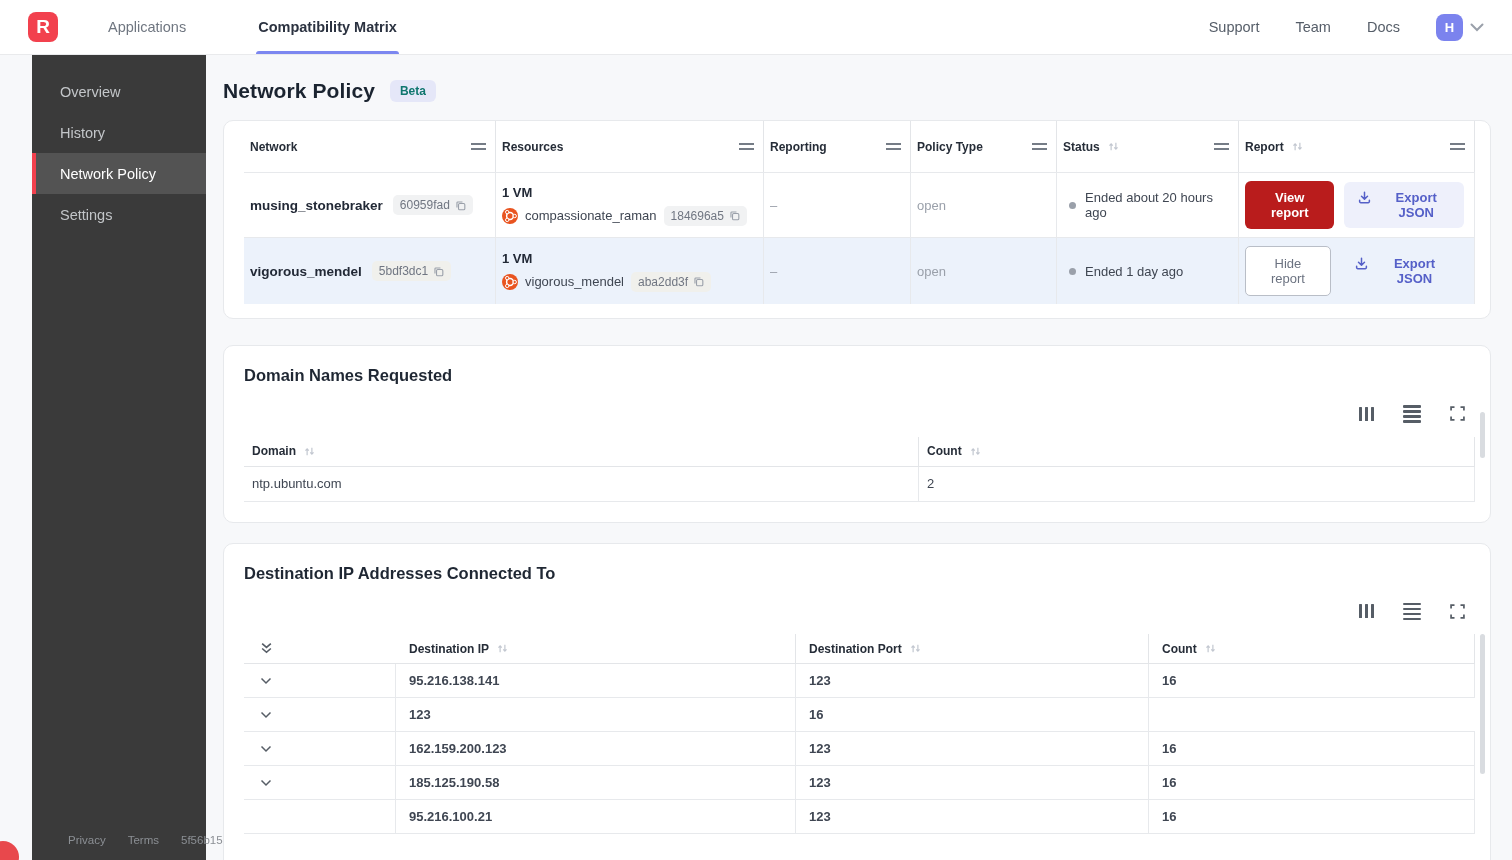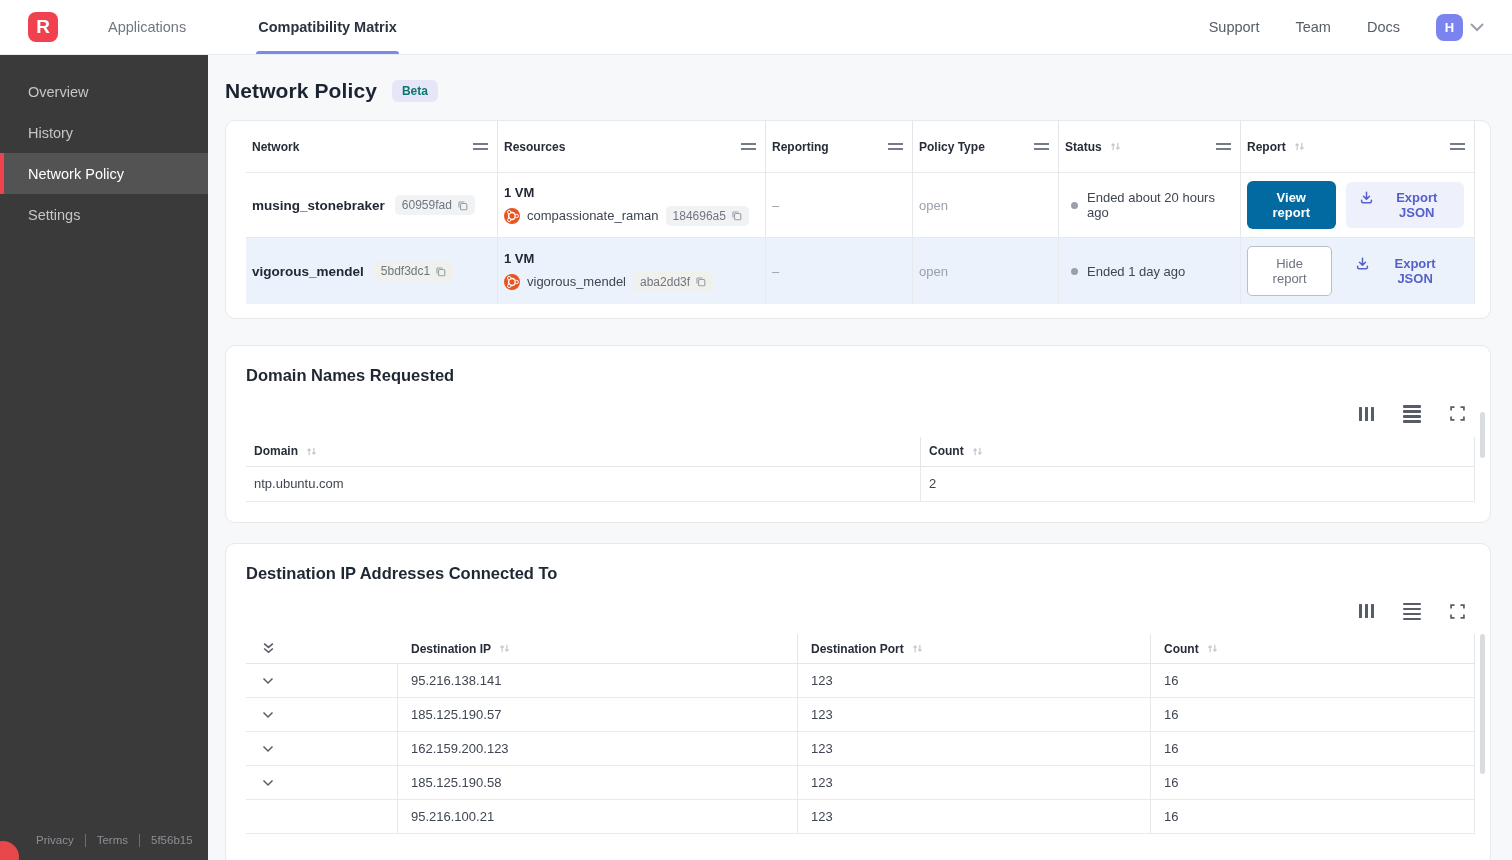--- a/index.html
+++ b/index.html
@@ -24,22 +24,22 @@
   .nav-tab.active::after { content:""; position:absolute; left:-2px; right:-2px; bottom:0;
     height:3px; background:#7c87f0; border-radius:3px 3px 0 0; }
   .nav-right { display:flex; align-items:center; gap:36px; }
   .nav-link { font-size:14.5px; color:#555d68; cursor:pointer; }
   .avatar-wrap { display:flex; align-items:center; gap:7px; cursor:pointer; }
   .avatar { width:27px; height:27px; border-radius:8px; background:#7b83ee;
     color:#fff; font-size:13px; font-weight:600;
     display:flex; align-items:center; justify-content:center; }
   
   .shell { display:flex; height:805px; }
-  .sidebar { width:208px; background:#3a3a3a; display:flex; flex-direction:column;
-    justify-content:space-between; padding-top:16px; flex-shrink:0; position:relative; z-index:2; }
+  .sidebar { width:174px; background:#3a3a3a; display:flex; flex-direction:column;
+    justify-content:space-between; padding-top:16px; flex-shrink:0; position:relative; z-index:2;margin-left:32px; }
   .side-item { height:41px; display:flex; align-items:center; padding-left:28px;
     color:#c3c6c9; font-size:14.5px; cursor:pointer; position:relative; }
   .side-item.active { background:#535353; color:#fff; }
   .side-item.active::before { content:""; position:absolute; left:0; top:0; bottom:0;
     width:4px; background:#f2414e; }
   .sidebar-footer { padding:0 0 13px 36px; color:#8b8f94; font-size:11.5px;
     display:flex; gap:11px; align-items:flex-start; }
   .f-sep { width:1px; height:13px; background:#6a6e73; }
   .sidebar-footer a { color:#8b8f94; text-decoration:none; cursor:pointer; }
   .intercom-dot { position:absolute; left:-13px; bottom:-13px; width:32px; height:32px;
@@ -70,21 +70,21 @@
   .pill { display:inline-flex; align-items:center; gap:5px; background:#f1f2f3;
     border-radius:5px; padding:3px 7px; font-size:12px; color:#707682; white-space:nowrap; }
   .nxt-r.selected .pill { background:#f0f0ec; }
   .copy-btn { display:inline-flex; cursor:pointer; }
   .res-col { flex-direction:column; align-items:flex-start; justify-content:center; gap:6px; }
   .vm-label { font-weight:700; font-size:13px; color:#222936; }
   .res-line { display:flex; align-items:center; gap:7px; }
   .muted { color:#9aa0aa; }
   .status-dot { width:7px; height:7px; border-radius:50%; background:#9aa0aa;
     margin:0 9px 0 6px; flex-shrink:0; }
-  .btn-primary { background:#0369a1; color:#fff; font-size:13px; font-weight:600;
+  .btn-primary { background:#b91c1c; color:#fff; font-size:13px; font-weight:600;
     border:none; border-radius:6px; padding:9px 13px; cursor:pointer;
     font-family:"Liberation Sans", sans-serif; }
   .btn-outline { background:#fff; border:1px solid #b9bec7; color:#6b7280; font-size:13px;
     border-radius:5px; padding:9px 12px; cursor:pointer; font-family:"Liberation Sans", sans-serif; }
   .btn-export { display:inline-flex; gap:9px; align-items:flex-start; background:#eef0fb;
     color:#5560c8; border:none; border-radius:6px; padding:8px 13px; font-size:13px;
     font-weight:600; cursor:pointer; font-family:"Liberation Sans", sans-serif; }
   .nxt-r.selected .btn-export { background:transparent; }
   .report-cell { gap:10px; }
   
@@ -104,21 +104,21 @@
   .dest-grid { grid-template-columns:152px 400px 353px 1fr; }
   .d-head { height:30px; border-bottom:1px solid #e3e5e8; }
   .d-hcell { display:flex; align-items:center; gap:8px; padding:0 8px;
     font-size:12px; font-weight:700; color:#262d38; border-right:1px solid #e3e5e8; }
   .d-hcell.no-border { border-right:none; }
   .d-hcell.pad13 { padding-left:13px; }
   .d-row { border-bottom:1px solid #e7e9ec; }
   .d-cell { display:flex; align-items:center; padding:0 8px; font-size:13px;
     color:#3f4652; border-right:1px solid #e7e9ec; min-height:34px; }
   .dest-grid .d-cell { min-height:33px; }
-  .d-cell.pad13 { padding-left:13px; }
+  .d-cell.pad13 { padding-left:13px;font-weight:bold; }
   .chev-cell { padding-left:16px; }
   .scroll-thumb { position:absolute; right:5px; width:5px; border-radius:3px;
     background:#d9dce0; cursor:grab; }
   svg { display:block; }
 </style>
 </head>
 <body>
 
 <header class="navbar">
   <div class="nav-left">
@@ -440,21 +440,20 @@
         <div class="d-cell pad13">16</div>
       </div>
       <div class="d-row dest-grid">
         <div class="d-cell chev-cell">
           <span>
               <svg width="12" height="8" viewBox="0 0 12 8">
                 <polyline points="1.5,1.5 6,6 10.5,1.5" fill="none" stroke="#565d66" stroke-width="1.5"></polyline>
               </svg>
             </span>
         </div>
-        <div class="d-cell pad13">185.125.190.57</div>
         <div class="d-cell pad13">123</div>
         <div class="d-cell pad13">16</div>
       </div>
       <div class="d-row dest-grid">
         <div class="d-cell chev-cell">
           <span>
               <svg width="12" height="8" viewBox="0 0 12 8">
                 <polyline points="1.5,1.5 6,6 10.5,1.5" fill="none" stroke="#565d66" stroke-width="1.5"></polyline>
               </svg>
             </span>

